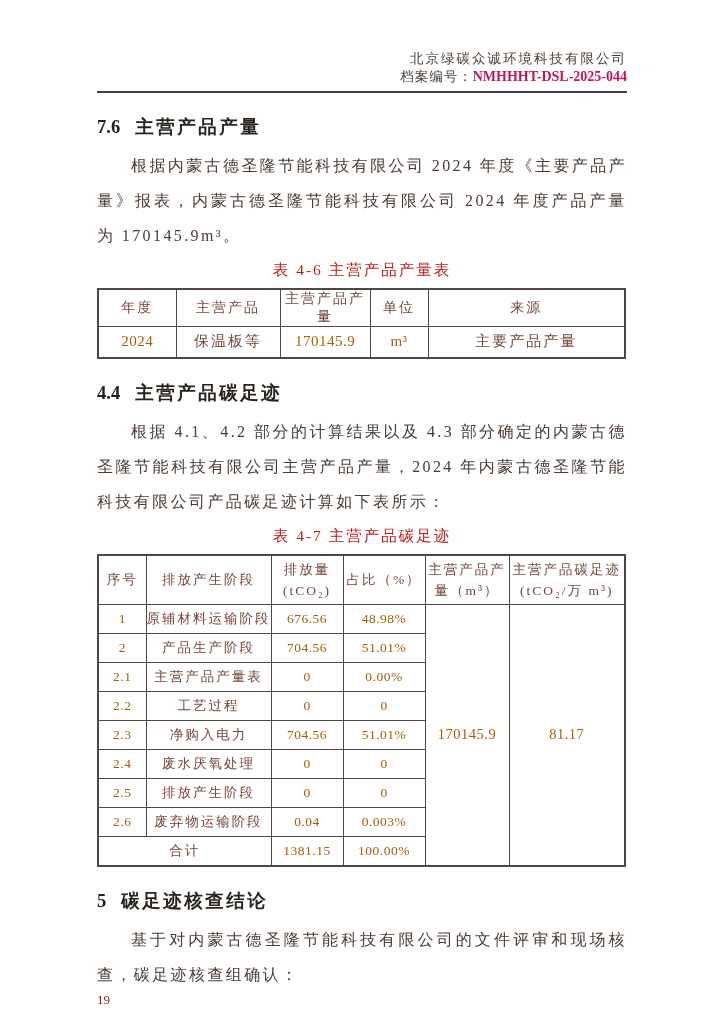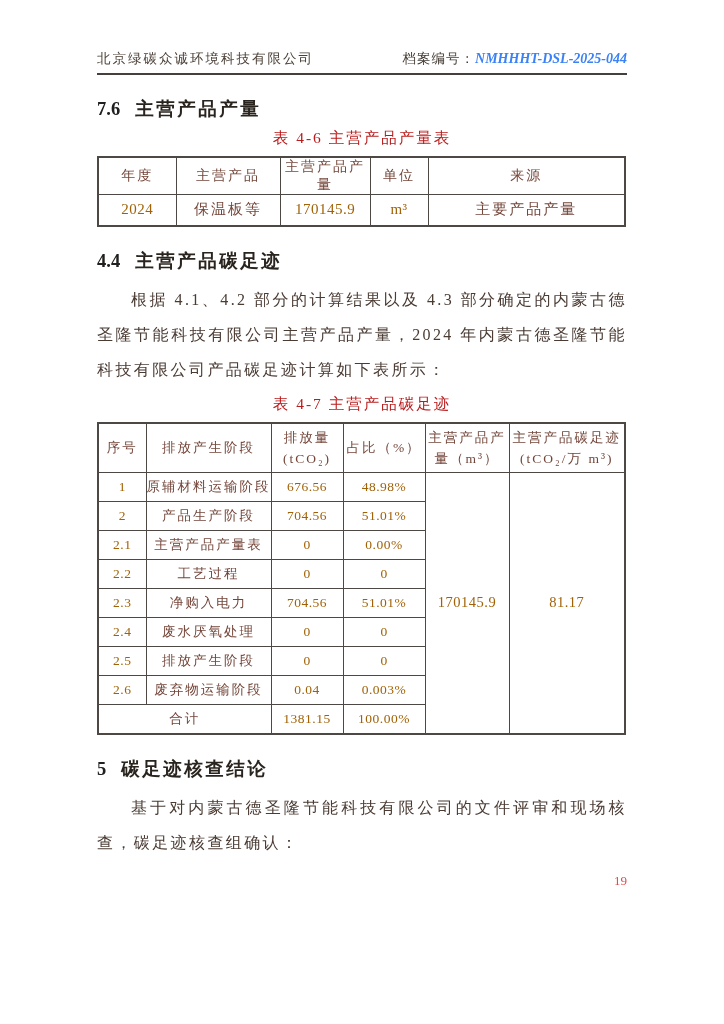--- a/index.html
+++ b/index.html
@@ -16,24 +16,25 @@
 
   
   .doc-header {
     display: flex;
     justify-content: space-between;
     align-items: flex-end;
     border-bottom: 2px solid #45403b;
     padding-bottom: 5px;
     color: #4c4038;
     font-size: 13.5px;
+    flex-direction: column;
   }
   .doc-header .company { letter-spacing: 2px; }
   .doc-header .archive { color: #453c35; letter-spacing: 1px; }
-  .doc-header .archive b { color: #3b82f6; letter-spacing: 0; font-size: 14px; font-style: italic; }
+  .doc-header .archive b { color: #be185d; letter-spacing: 0; font-size: 14px; }
 
   
   .section-heading {
     font-size: 18.5px;
     font-weight: bold;
     color: #2a241e;
     margin-top: 21px;
     letter-spacing: 2.5px;
   }
   .section-heading .sec-num { letter-spacing: 0; margin-right: 15px; color: #21201f; }
@@ -89,41 +90,41 @@
   .t47 td { height: 29px; font-size: 13.5px; }
   .t47 col.c0 { width: 48px; }
   .t47 col.c1 { width: 125px; }
   .t47 col.c2 { width: 72px; }
   .t47 col.c3 { width: 82px; }
   .t47 col.c4 { width: 84px; }
   .t47 col.c5 { width: 116px; }
   .t47 td.merged { font-size: 14.5px; }
 
   .page-number {
-    text-align: right;
-    margin-top: 13px;
+    text-align: left;
     font-size: 13px;
-    color: #ef4444;
+    color: #7f1d1d;
   }
 </style>
 </head>
 <body>
 
 <div class="page">
   <div class="content">
 
     <div class="doc-header">
       <span class="company">北京绿碳众诚环境科技有限公司</span>
       <span class="archive"><span>档案编号：</span><b>NMHHHT-DSL-2025-044</b></span>
     </div>
 
     <div class="section-heading">
       <span class="sec-num">7.6</span><span>主营产品产量</span>
     </div>
 
+    <p class="body-par">根据内蒙古德圣隆节能科技有限公司 2024 年度《主要产品产量》报表，内蒙古德圣隆节能科技有限公司 2024 年度产品产量为 170145.9m³。</p>
 
     <div class="tbl-caption">表 4-6  主营产品产量表</div>
 
     <table class="t46">
       <colgroup>
           <col class="c0">
           <col class="c1">
           <col class="c2">
           <col class="c3">
           <col class="c4">

